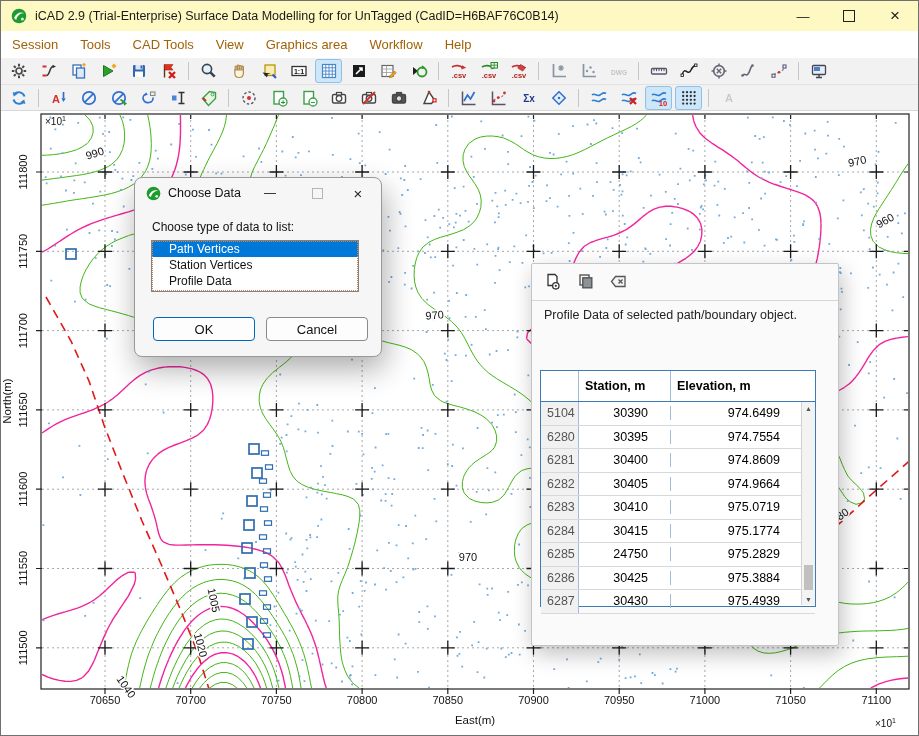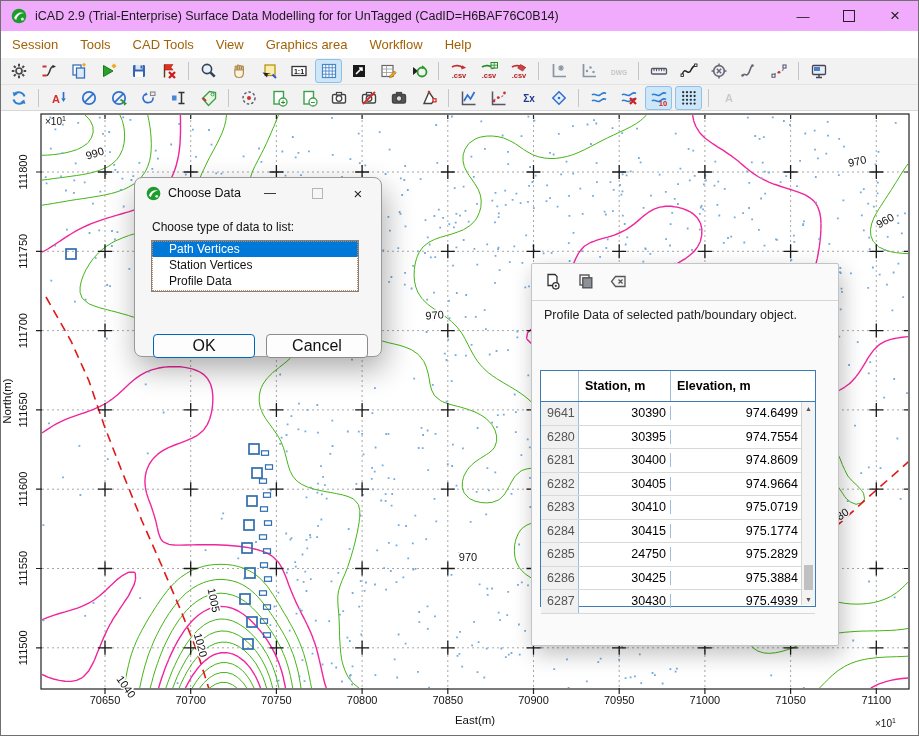--- a/index.html
+++ b/index.html
@@ -1,19 +1,19 @@
 <!DOCTYPE html>
 <html><head>
 <meta charset="utf-8">
 <style>
   html,body{margin:0;padding:0;background:#cfcfcf}
   body{width:919px;height:736px;overflow:hidden;font-family:"Liberation Sans","DejaVu Sans",sans-serif}
   .app{position:relative;width:919px;height:736px;background:#fff;border:1px solid #707070;box-sizing:border-box;overflow:hidden}
   
-  .titlebar{position:absolute;left:0;top:0;width:100%;height:30px;background:#f0abfc;display:flex;align-items:center;border-bottom:1px solid #e4e8ec}
+  .titlebar{position:absolute;left:0;top:0;width:100%;height:30px;background:#fef9c3;display:flex;align-items:center;border-bottom:1px solid #e4e8ec}
   .appicon{margin:0 8px 0 10px;display:flex}
   .title{font-size:12.5px;color:#1a1a1a;white-space:nowrap}
   .wcontrols{position:absolute;right:0;top:0;height:30px;display:flex}
   .wbtn{width:46px;height:30px;display:flex;align-items:center;justify-content:center;font-size:13px;color:#222}
   .maxbox{width:10px;height:10px;border:1.3px solid #222}
   
   .menubar{position:absolute;left:0;top:30px;width:100%;height:27px;background:#fff;border-bottom:1px solid #ddd;display:flex;align-items:center;font-size:13px;color:#a16207}
   .mitem{padding:0 11px;height:100%;display:flex;align-items:center}
   
   .toolbar{position:absolute;left:0;width:100%;background:#f2f2f2;display:flex;align-items:center;padding-left:4px;gap:3px;box-sizing:border-box}
@@ -29,39 +29,39 @@
   .dtitlebar{position:absolute;left:0;top:0;width:100%;height:30px;display:flex;align-items:center}
   .dtitlebar .appicon{margin:0 7px 0 11px}
   .dtitle{font-size:12.5px}
   .dwbtn{position:absolute;top:0;width:34px;height:30px;display:flex;align-items:center;justify-content:center;font-size:12px;color:#222}
   .dmin{left:118px}.dmax{left:165px}.dcls{left:206px;font-size:15px}
   .dmaxbox{width:9px;height:9px;border:1.2px solid #b5b5b5}
   .dlabel{position:absolute;left:17px;top:42px}
   .lst{position:absolute;left:16px;top:62px;width:206px;height:50px;background:#fff;border:1px solid #828282;outline:1px dotted #c8885a;outline-offset:-2px;overflow:hidden}
   .litem{height:16px;line-height:16px;padding-left:17px;white-space:nowrap}
   .litem.sel{background:#0078d7;color:#fff}
-  .dbtn{position:absolute;top:156px;width:100px;height:22px;background:#fdfdfd;border:1px solid #8a8a8a;border-radius:4px;display:flex;align-items:center;justify-content:center;font-size:16px}
+  .dbtn{position:absolute;top:139px;width:100px;height:22px;background:#fdfdfd;border:1px solid #8a8a8a;border-radius:4px;display:flex;align-items:center;justify-content:center;font-size:13px}
   .dbtn.ok{left:18px;border-color:#0067c0;border-width:1.5px}
   .dbtn.cancel{left:131px}
   
   .panel{position:absolute;left:530px;top:262px;width:306px;height:381px;background:#fafafa;border:1px solid #c4c4c4;border-radius:2px;box-shadow:3px 8px 22px rgba(0,0,0,.25)}
   .ptools{position:absolute;left:8px;top:5px;display:flex;gap:9px}
   .pbtn{width:24px;height:24px;display:flex;align-items:center;justify-content:center}
   .pdivider{position:absolute;left:0;top:36px;width:100%;height:0;border-top:1px solid #d6d6d6}
   .pdesc{position:absolute;left:12px;top:44px;font-size:12.5px;color:#222}
   .tbl{position:absolute;left:8px;top:106px;width:276px;height:237px;border:1.5px solid #3d7bb5;box-sizing:border-box;background:#fff;font-size:12.5px}
   .thead{display:flex;height:30px;border-bottom:1.5px solid #3d7bb5;font-weight:bold}
   .thead .tc{display:flex;align-items:center;padding-left:6px;box-sizing:border-box}
   .tc0{width:38px;flex:none}.tc1{width:92px;flex:none}.tc2{width:131px;flex:none}
   .tcv{border-right:1px solid #9dbdd8}
   .tbody{position:relative;height:203px}
   .trow{display:flex;height:22.5px;border-bottom:1px solid #d8d8d8;align-items:center}
   .trow:last-child{border-bottom:none}
   .tid{width:38px;flex:none;height:100%;display:flex;align-items:center;padding-left:6px;background:#f1f1f1;color:#555;border-right:1px solid #9dbdd8;box-sizing:border-box}
-  .tval{box-sizing:border-box;text-align:right;padding-right:4px;color:#000}
+  .tval{box-sizing:border-box;text-align:right;padding-right:22px;color:#000}
   .tval.tc1{border-right:1px solid #9dbdd8}
   .vscroll{position:absolute;right:0;top:0;width:13px;height:203px;background:#f3f3f3;border-left:1px solid #d2d2d2}
   .varr{position:absolute;left:0;width:13px;height:12px;font-size:7px;color:#555;display:flex;align-items:center;justify-content:center}
   .vup{top:0}.vdn{bottom:0}
   .vthumb{position:absolute;left:1.5px;width:9px;top:163px;height:25px;background:#c0c0c0}
 </style>
 </head>
 <body>
 
 <div class="app">
@@ -605,21 +605,21 @@
     <div class="pdivider"></div>
     <div class="pdesc">Profile Data of selected path/boundary object.</div>
     <div class="tbl">
       <div class="thead" id="thead">
           <div class="tc tc0 tcv"></div>
           <div class="tc tc1 tcv">Station, m</div>
           <div class="tc tc2">Elevation, m</div>
         </div>
       <div class="tbody" id="tbody">
           <div class="trow">
-            <div class="tid">9641</div>
+            <div class="tid">5104</div>
             <div class="tval tc1">30390</div>
             <div class="tval tc2">974.6499</div>
           </div>
           <div class="trow">
             <div class="tid">6280</div>
             <div class="tval tc1">30395</div>
             <div class="tval tc2">974.7554</div>
           </div>
           <div class="trow">
             <div class="tid">6281</div>

